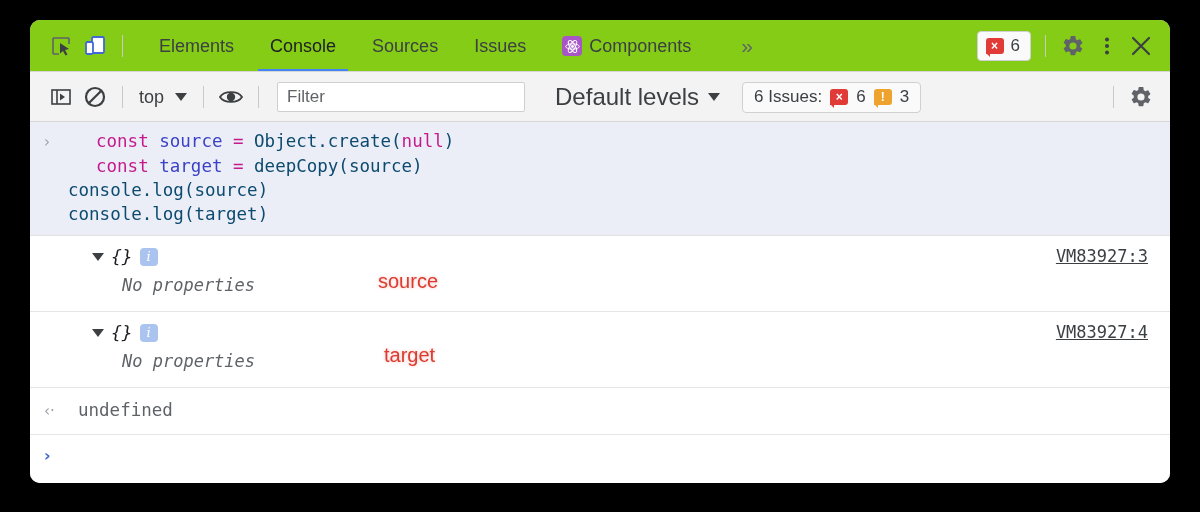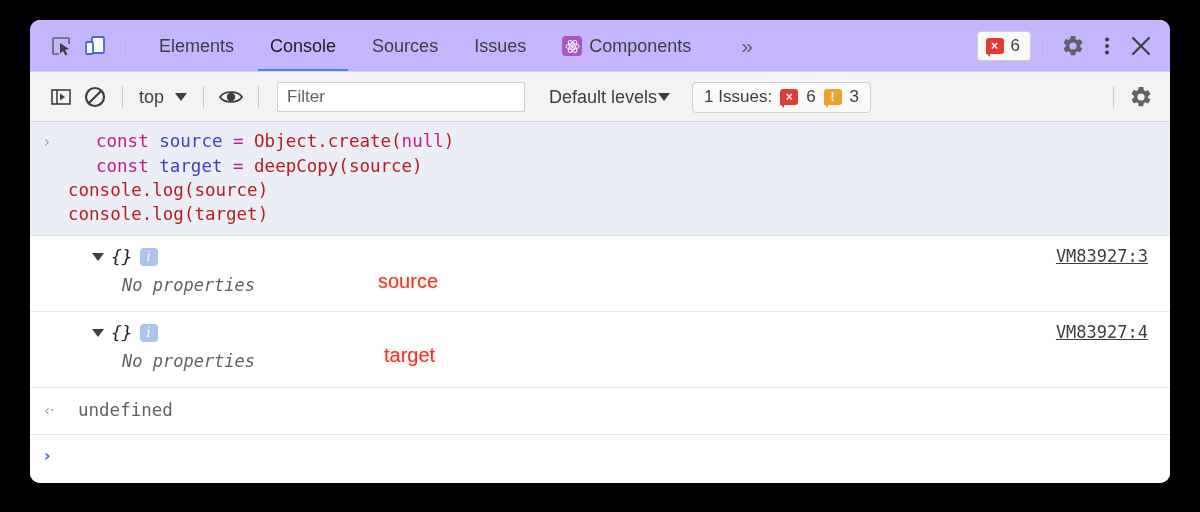--- a/index.html
+++ b/index.html
@@ -22,21 +22,21 @@
     border-radius: 10px;
     overflow: hidden;
     display: flex;
     flex-direction: column;
   }
 
   
   .tabbar {
     height: 52px;
     min-height: 52px;
-    background: #c4b5fd;
+    background: #84cc16;
     display: flex;
     align-items: center;
     padding: 0 12px 0 14px;
     position: relative;
   }
   .tabbar::after {
     content: "";
     position: absolute;
     left: 0; right: 0; bottom: 0;
     height: 1px;
@@ -185,24 +185,24 @@
     padding: 0 9px;
     font-size: 17px;
     color: #3c4043;
     font-family: "Liberation Sans", sans-serif;
   }
   .filter-input::placeholder { color: #5f6368; opacity: 1; }
 
   .levels {
     display: flex;
     align-items: center;
-    gap: 1px;
-    font-size: 18px;
+    gap: 9px;
+    font-size: 24px;
     color: #3c4043;
-    margin-left: 18px;
+    margin-left: 24px;
     padding: 0 6px;
   }
 
   .issues-pill {
     display: flex;
     align-items: center;
     gap: 8px;
     border: 1px solid #d0d0d0;
     border-radius: 4px;
     background: #fafafa;
@@ -239,21 +239,21 @@
   .gutter-arrow {
     width: 24px;
     flex: 0 0 auto;
     color: #9aa0a6;
     font-size: 15px;
     font-family: "DejaVu Sans", sans-serif;
   }
   .kw      { color: #c41a8c; margin-left: 28px; }
   .ident   { color: #3b42c4; }
   .op      { color: #c41a8c; }
-  .plain   { color: #b91c1c; }
+  .plain   { color: #0c4a6e; }
   .nullkw  { color: #c41a8c; }
 
   .out-row {
     position: relative;
     border-bottom: 1px solid #e6e6e6;
     padding: 9px 0 13px 0;
     min-height: 76px;
   }
   .out-head {
     display: flex;
@@ -465,21 +465,21 @@
     <div class="vsep"></div>
 
     <input class="filter-input" type="text" placeholder="Filter" style="">
 
     <div class="levels">
       <span>Default levels</span>
       <span class="caret"></span>
     </div>
 
     <div class="issues-pill">
-      <span>1 Issues:</span>
+      <span>6 Issues:</span>
       <span class="badge-err">×</span>
       <span>6</span>
       <span class="badge-warn">!</span>
       <span>3</span>
     </div>
 
     <div class="spacer"></div>
 
     <div class="vsep"></div>
 

